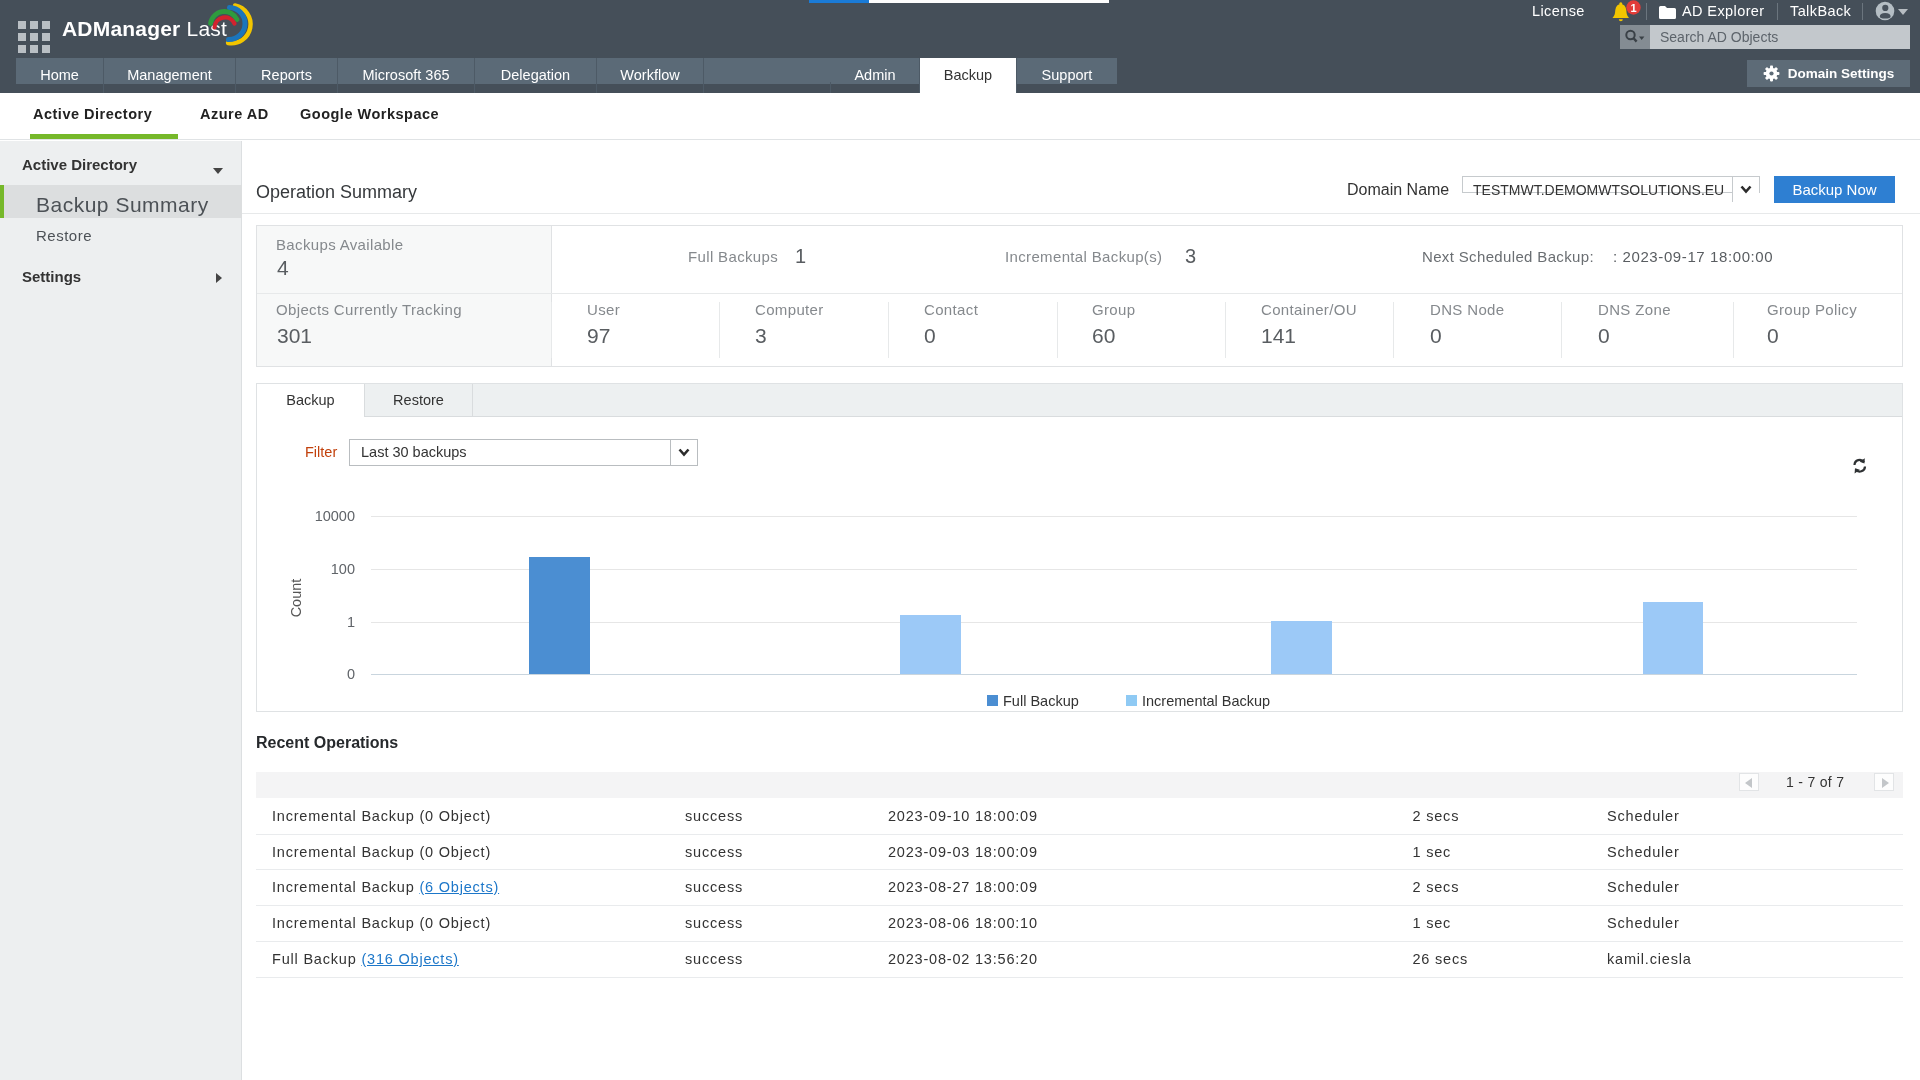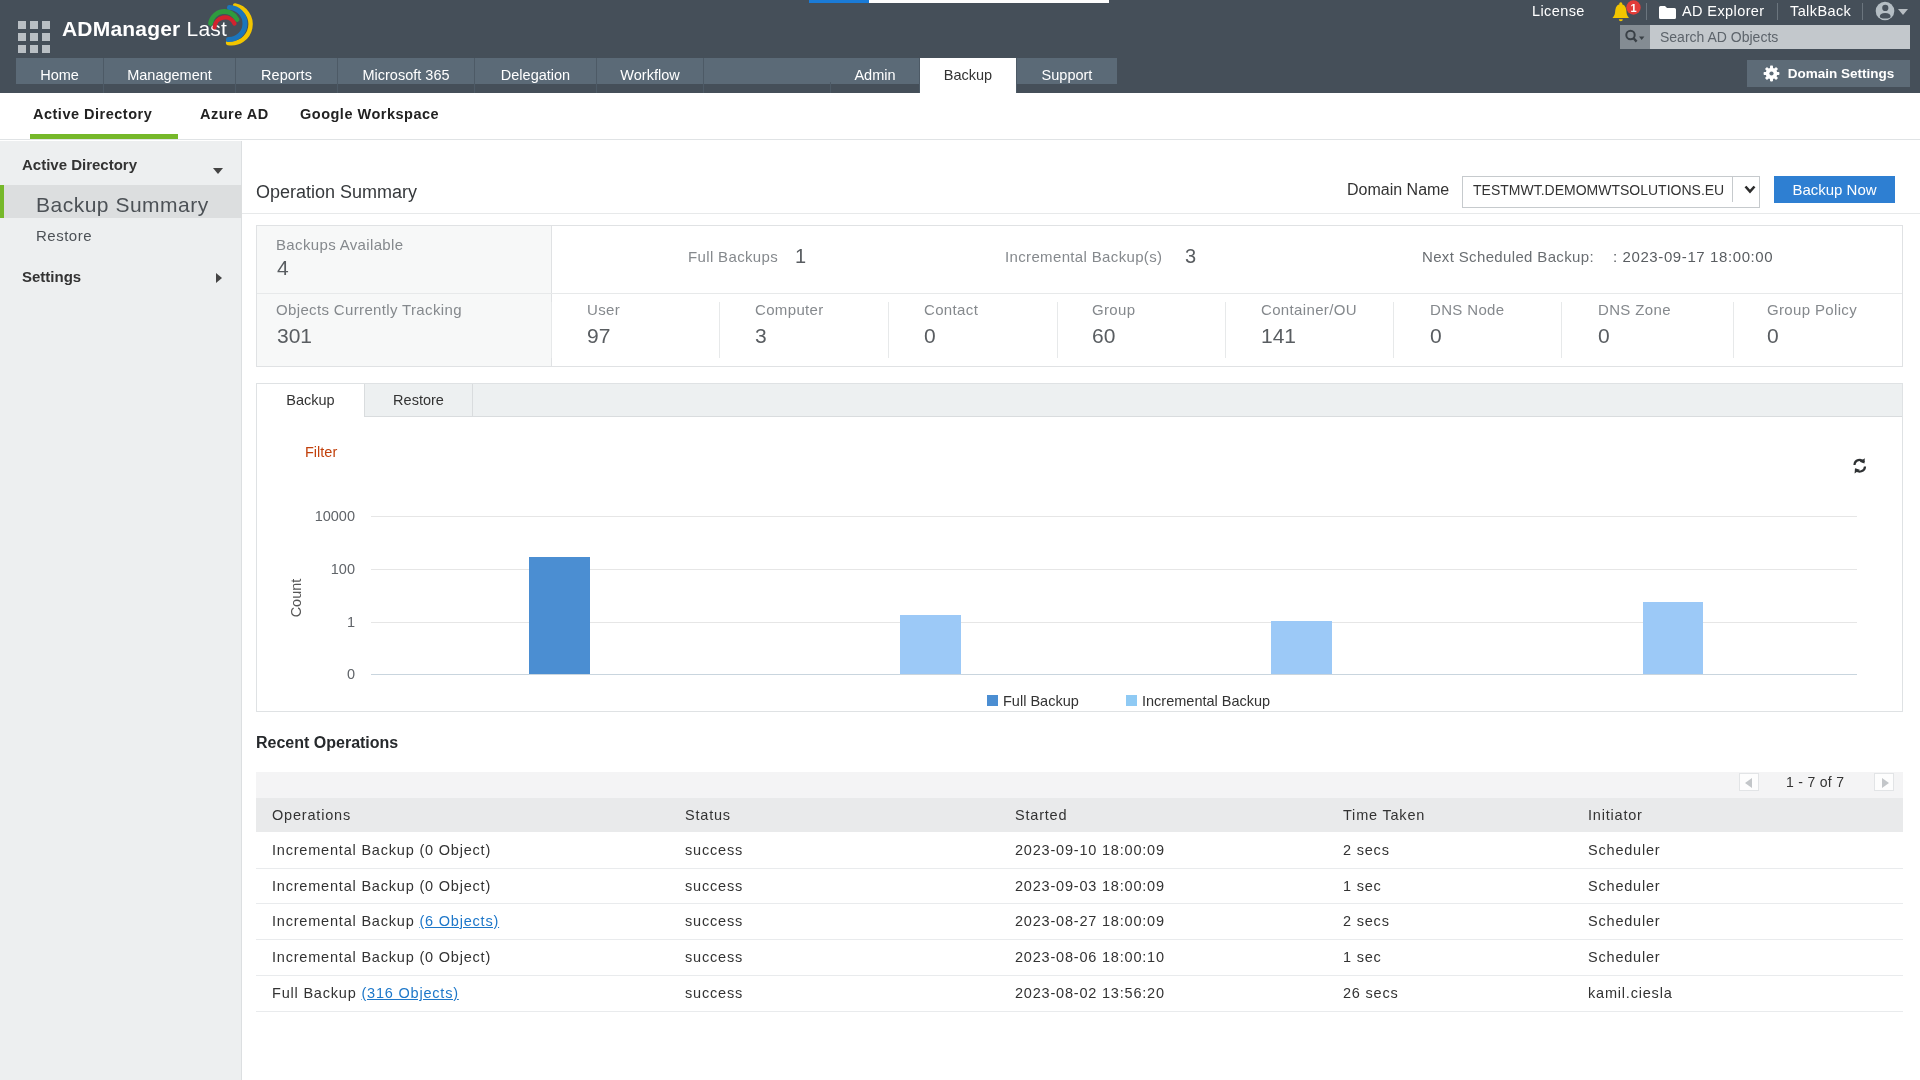--- a/index.html
+++ b/index.html
@@ -41,21 +41,21 @@
 #side .hd{position:absolute;left:22px;font-size:15px;font-weight:bold;color:#333;}
 #bs-row{position:absolute;left:0;top:44px;width:242px;height:33px;background:#dcdedf;border-left:4px solid #76b82a;}
 #bs-row span{position:absolute;left:32px;top:8px;font-size:21px;color:#4c5156;letter-spacing:0.5px;}
 #side .it{position:absolute;left:36px;font-size:15px;color:#4c5156;letter-spacing:0.5px;}
 .tri-d{width:0;height:0;border-left:5px solid transparent;border-right:5px solid transparent;border-top:6px solid #444;}
 .tri-r{width:0;height:0;border-top:5px solid transparent;border-bottom:5px solid transparent;border-left:6px solid #444;}
 
 
 #opsum{position:absolute;left:256px;top:182px;font-size:18px;color:#36393c;}
 #dnlabel{position:absolute;left:1347px;top:181px;font-size:16px;color:#333;}
-#dsel{position:absolute;left:1462px;top:176px;width:298px;height:32px;border:1px solid #c6cacd;background:#fff;text-align:center;}
+#dsel{position:absolute;left:1462px;top:176px;width:298px;height:17px;border:1px solid #c6cacd;background:#fff;}
 #dsel .txt{position:absolute;left:10px;top:5px;font-size:14px;color:#333;}
 #dsel .arr{position:absolute;right:0;top:0;width:27px;height:25px;border-left:1px solid #c6cacd;background:#fff;}
 #bknow{position:absolute;left:1774px;top:176px;width:121px;height:27px;background:#2e7fd2;color:#fff;
  font-size:15px;line-height:27px;text-align:center;}
 #hline1{position:absolute;left:242px;top:213px;width:1678px;height:1px;background:#e7e9ea;}
 
 
 #sumbox{position:absolute;left:256px;top:225px;width:1647px;height:142px;border:1px solid #e0e2e4;}
 #sb-left{position:absolute;left:0;top:0;width:295px;height:140px;background:#f7f8f8;border-right:1px solid #e0e2e4;}
 #sb-hr{position:absolute;left:0;top:67px;width:1645px;height:1px;background:#e7e9ea;}
@@ -258,20 +258,26 @@
       <div class="val abs" style="left: 1767px; top: 324px;">0</div>
     </div>
 
 <div id="panel">
   <div id="tabstrip">
     <div id="tab-backup">Backup</div>
     <div id="tab-restore">Restore</div>
   </div>
 </div>
 <div id="filterlbl">Filter</div>
+<div id="fsel">
+  <div class="txt">Last 30 backups</div>
+  <div class="arr"><svg style="margin:8px 0 0 7px" width="12" height="9" viewBox="0 0 12 9">
+          <path d="M1.5 1.5 L6 6.5 L10.5 1.5" fill="none" stroke="#2c2c2c" stroke-width="2.6"></path>
+        </svg></div>
+</div>
 <svg class="abs" style="left:1850px;top:457px" width="20" height="18" viewBox="0 0 20 18" id="syncsvg">
       <path d="M4.5 8 A 5.2 5.2 0 0 1 14 5.2" fill="none" stroke="#2e3133" stroke-width="2.2"></path>
       <path d="M14.8 1.2 L14.5 6.4 L9.6 4.8 Z" fill="#2e3133"></path>
       <path d="M15 9.5 A 5.2 5.2 0 0 1 5.6 12.4" fill="none" stroke="#2e3133" stroke-width="2.2"></path>
       <path d="M4.6 16.4 L5 11.2 L9.9 12.7 Z" fill="#2e3133"></path>
     </svg>
 
 <div class="gl" style="top:516px;"></div>
 <div class="gl" style="top:569px;"></div>
 <div class="gl" style="top:622px;"></div>
@@ -296,27 +302,20 @@
         <div style="margin:4px 0 0 5px;width:0;height:0;border-top:5px solid transparent;border-bottom:5px solid transparent;border-right:7px solid #c3c6c9;"></div>
       </div>
   <div class="pbtn" style="left:1618px;">
         <div style="margin:4px 0 0 7px;width:0;height:0;border-top:5px solid transparent;border-bottom:5px solid transparent;border-left:7px solid #c3c6c9;"></div>
       </div>
 </div>
 <div id="pagtx">1 - 7 of 7</div>
 
 <table id="optable">
   <tbody>
-        <tr>
-          <th class="c1">Operations</th>
-          <th class="c2">Status</th>
-          <th class="c3">Started</th>
-          <th class="c4">Time Taken</th>
-          <th>Initiator</th>
-        </tr>
   <tr class="h36">
           <td class="c1">Incremental Backup (0 Object)</td>
           <td>success</td>
           <td>2023-09-10 18:00:09</td>
           <td>2 secs</td>
           <td>Scheduler</td>
         </tr>
   <tr>
           <td class="c1">Incremental Backup (0 Object)</td>
           <td>success</td>

